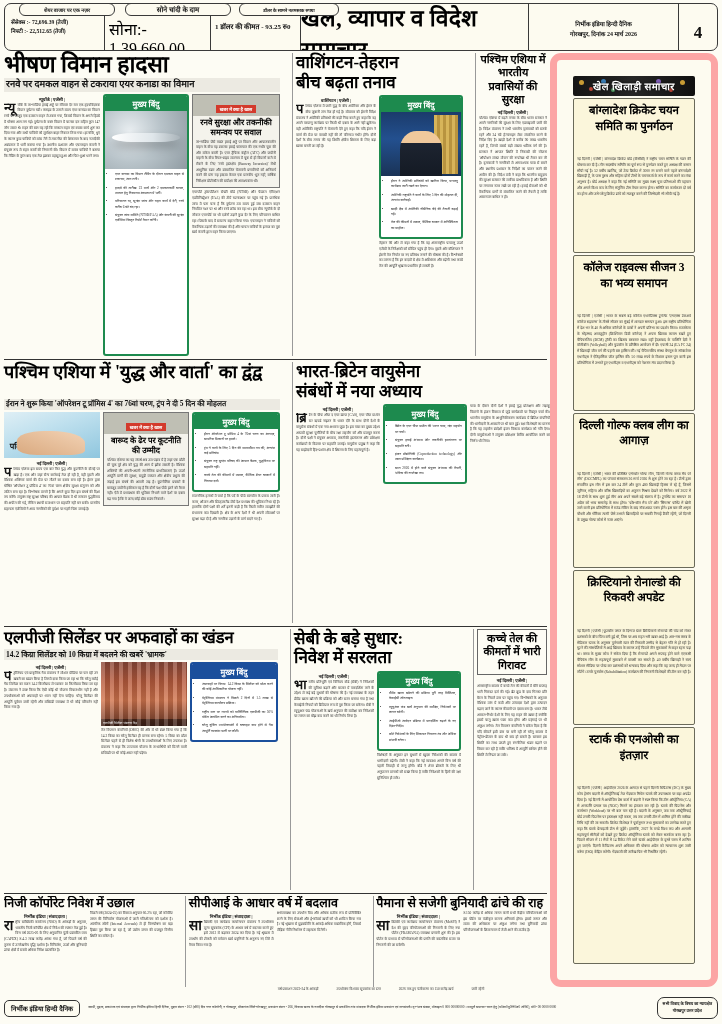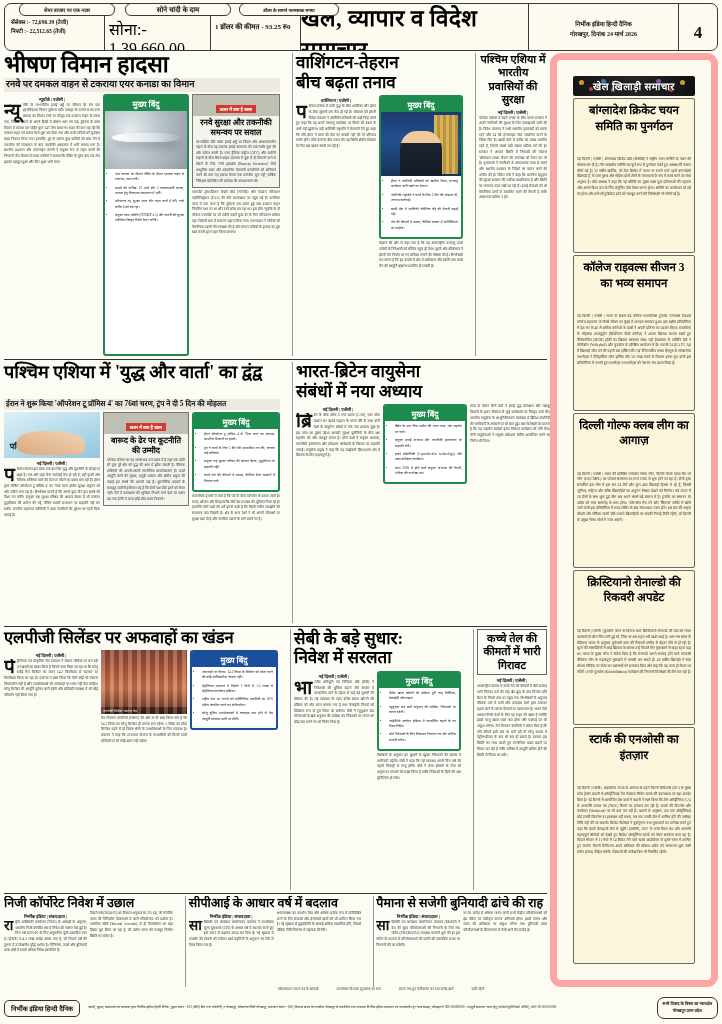--- a/index.html
+++ b/index.html
@@ -115,21 +115,21 @@
   .subhead{
     font-size:9.5px;font-weight:bold;color:#111;
     background:#eceae2;padding:1px 2px;margin-top:1px;line-height:1.2;
   }
   .byline{font-size:4.4px;font-weight:bold;text-align:center;color:#111;margin:2px 0 1px;}
   .col-txt{
     font-size:3.5px;line-height:1.63;text-align:justify;color:#2b2b2b;
     overflow:hidden;
   }
   .dropcap{
-    float:left;font-size:19px;font-weight:bold;line-height:.82;
+    float:left;font-size:13px;font-weight:bold;line-height:.82;
     margin:0px 2px 0 0;color:#111;
   }
 
   
   .kp{
     border:2px solid #1d8a4e;border-radius:3px;background:#fff;
     box-sizing:border-box;overflow:hidden;
   }
   .kp-head{
     background:#1d8a4e;color:#fff;font-size:8px;font-weight:bold;
@@ -403,20 +403,21 @@
               <div class="col-txt">यात्रा के दौरान दोनों देशों ने हवाई युद्ध प्रशिक्षण और लड़ाकू विमानों के इंजन विकास से जुड़े कार्यक्रमों पर विस्तृत चर्चा की। भारतीय वायुसेना के आधुनिकीकरण कार्यक्रम में ब्रिटिश कंपनियों की भागीदारी के अवसरों पर भी बात हुई। रक्षा विशेषज्ञों का मानना है कि यह सहयोग स्वदेशी इंजन विकास कार्यक्रम को गति देगा। दोनों वायुसेनाओं ने संयुक्त प्रशिक्षण शिविर आयोजित करने का निर्णय भी लिया।</div>
             </div>
           </div>
         </div>
       </div>
 
       <div class="sec" style="height:262px;border-top:1.5px solid #333;padding-top:2px;">
 
         <div style="width:278px;display:flex;flex-direction:column;">
           <div class="hl-mid" style="font-size:16.5px;">एलपीजी सिलेंडर पर अफवाहों का खंडन</div>
+          <div class="subhead" style="font-size:7.6px;">14.2 किग्रा सिलेंडर को 10 किग्रा में बदलने की खबरें 'भ्रामक'</div>
           <div style="display:flex;gap:3px;margin-top:2px;flex:1;overflow:hidden;">
             <div style="width:94px;overflow:hidden;">
               <div class="byline">नई दिल्ली | एजेंसी |</div>
               <div class="col-txt">
                 <span class="dropcap">पे</span><span>ट्रोलियम एवं प्राकृतिक गैस मंत्रालय ने सोशल मीडिया पर चल रही उन खबरों का खंडन किया है जिनमें दावा किया जा रहा था कि घरेलू रसोई गैस सिलेंडर का वजन 14.2 किलोग्राम से घटाकर 10 किलोग्राम किया जा रहा है। मंत्रालय ने स्पष्ट किया कि ऐसी कोई भी योजना विचाराधीन नहीं है और उपभोक्ताओं को अफवाहों पर ध्यान नहीं देना चाहिए। घरेलू सिलेंडर की आपूर्ति पूर्ववत जारी रहेगी और सब्सिडी व्यवस्था में भी कोई परिवर्तन नहीं किया गया है।</span>
               </div>
             </div>
             <div style="width:86px;overflow:hidden;">
               <div class="photo ph-cyl" style="height:64px;position:relative;">
                 <div class="ph-cap">एलपीजी सिलेंडर भंडारण केंद्र</div>

